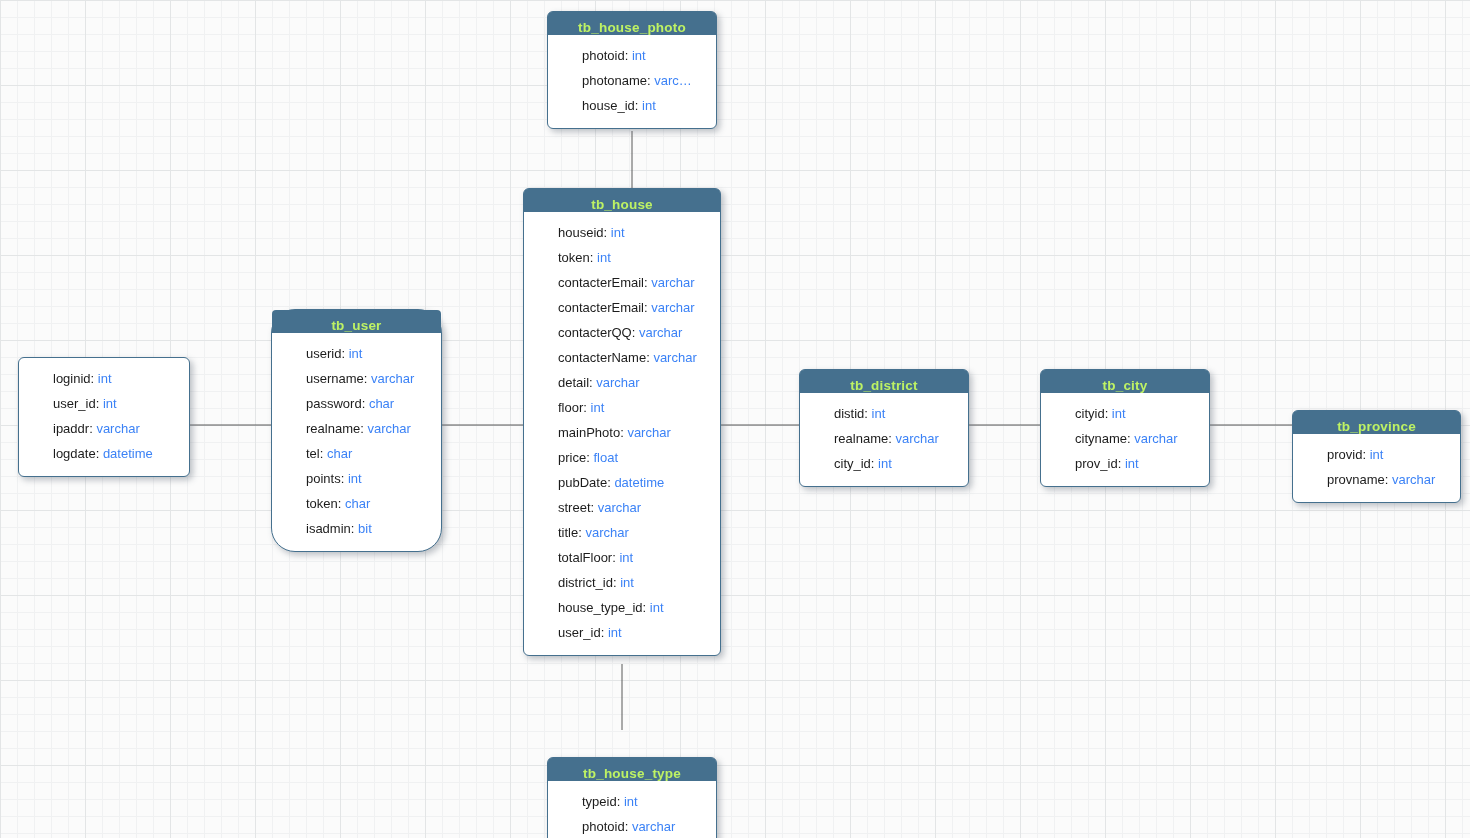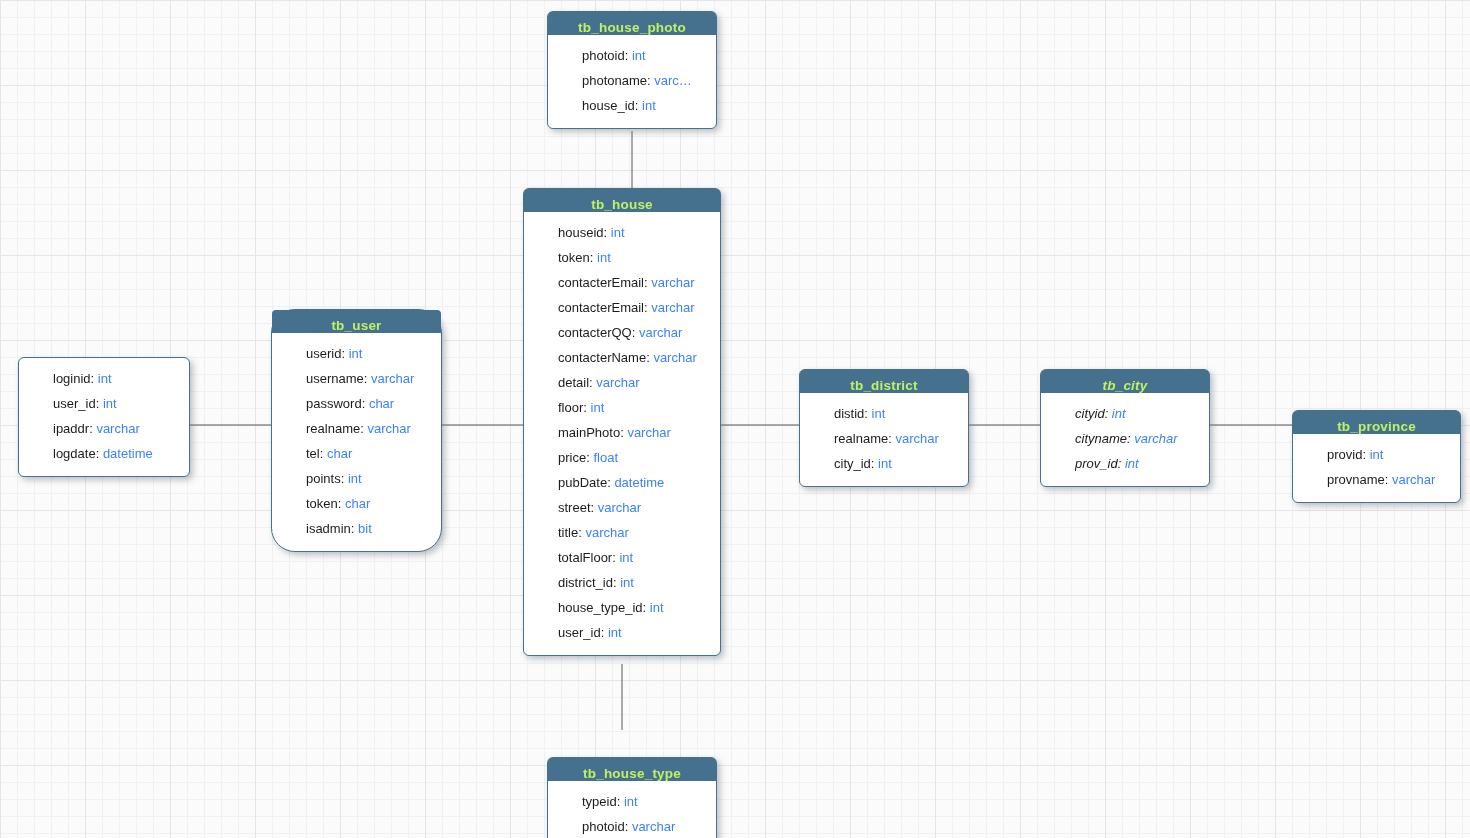--- a/index.html
+++ b/index.html
@@ -134,21 +134,21 @@
         </div>
       </div>
       <div class="table-card" style="left: 799px; top: 369px; width: 170px;">
         <div class="table-header">tb_district</div>
         <div class="table-body">
           <div class="field-row"><span class="field-name">distid</span><span class="field-name">: </span><span class="field-type">int</span></div>
           <div class="field-row"><span class="field-name">realname</span><span class="field-name">: </span><span class="field-type">varchar</span></div>
           <div class="field-row"><span class="field-name">city_id</span><span class="field-name">: </span><span class="field-type">int</span></div>
         </div>
       </div>
-      <div class="table-card" style="left: 1040px; top: 369px; width: 170px; font-style: italic;">
+      <div class="table-card" style="left: 1040px; top: 369px; width: 170px;">
         <div class="table-header">tb_city</div>
         <div class="table-body">
           <div class="field-row"><span class="field-name">cityid</span><span class="field-name">: </span><span class="field-type">int</span></div>
           <div class="field-row"><span class="field-name">cityname</span><span class="field-name">: </span><span class="field-type">varchar</span></div>
           <div class="field-row"><span class="field-name">prov_id</span><span class="field-name">: </span><span class="field-type">int</span></div>
         </div>
       </div>
       <div class="table-card" style="left: 1292px; top: 380px; width: 169px; margin-top: 30px;">
         <div class="table-header">tb_province</div>
         <div class="table-body">

